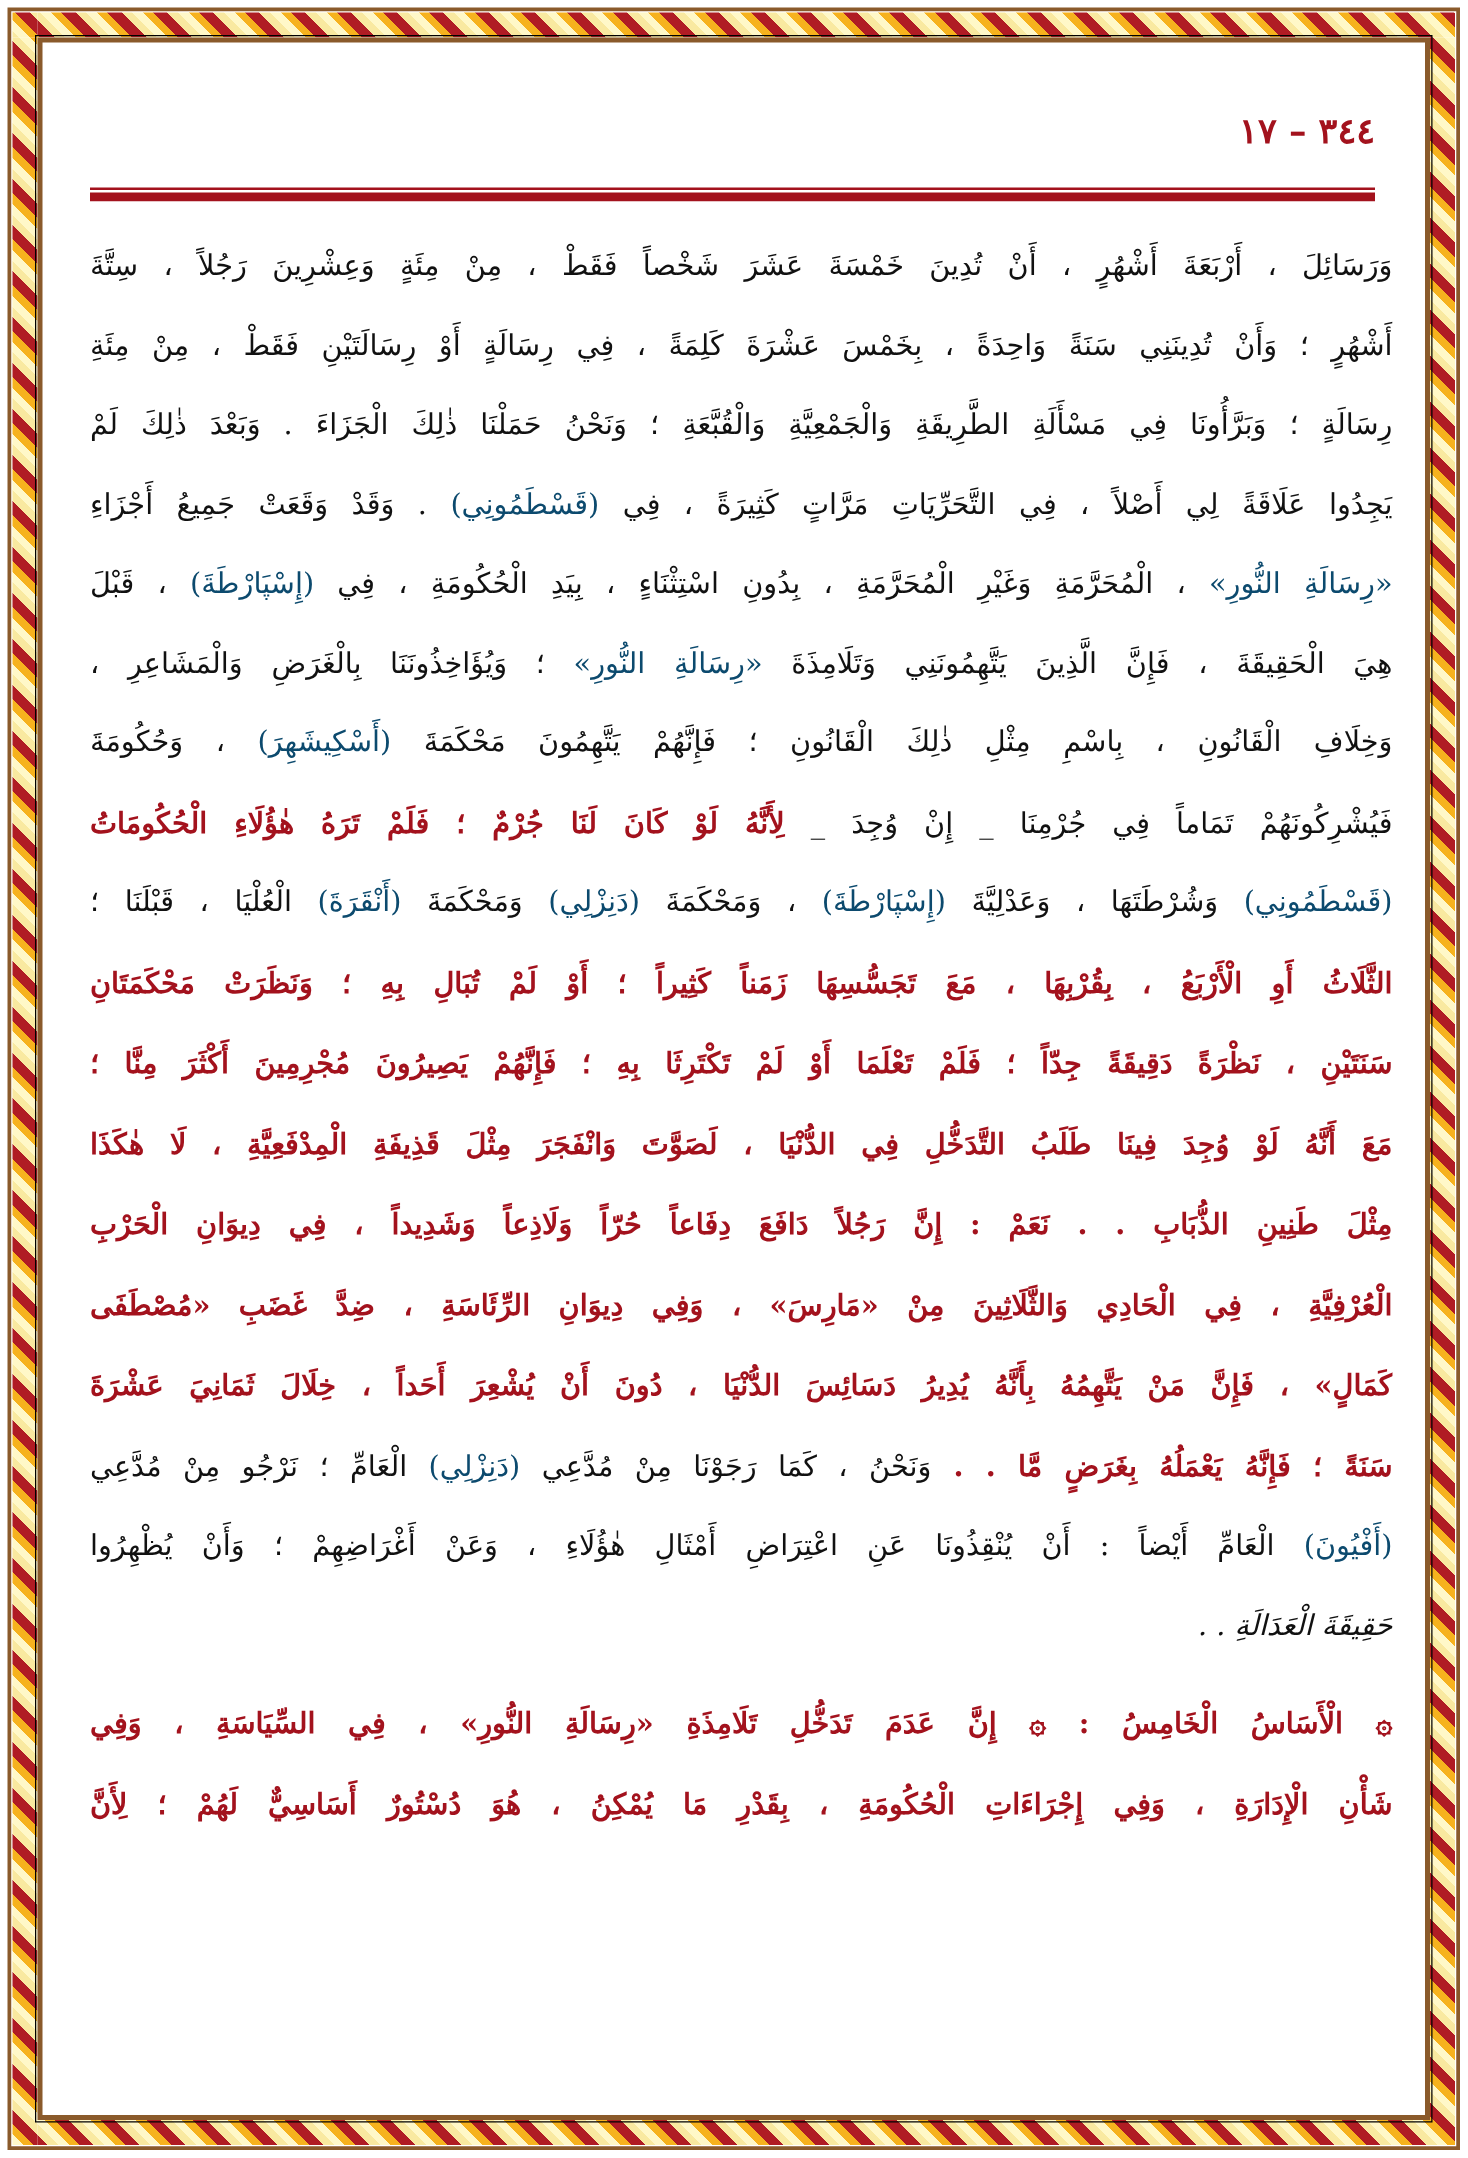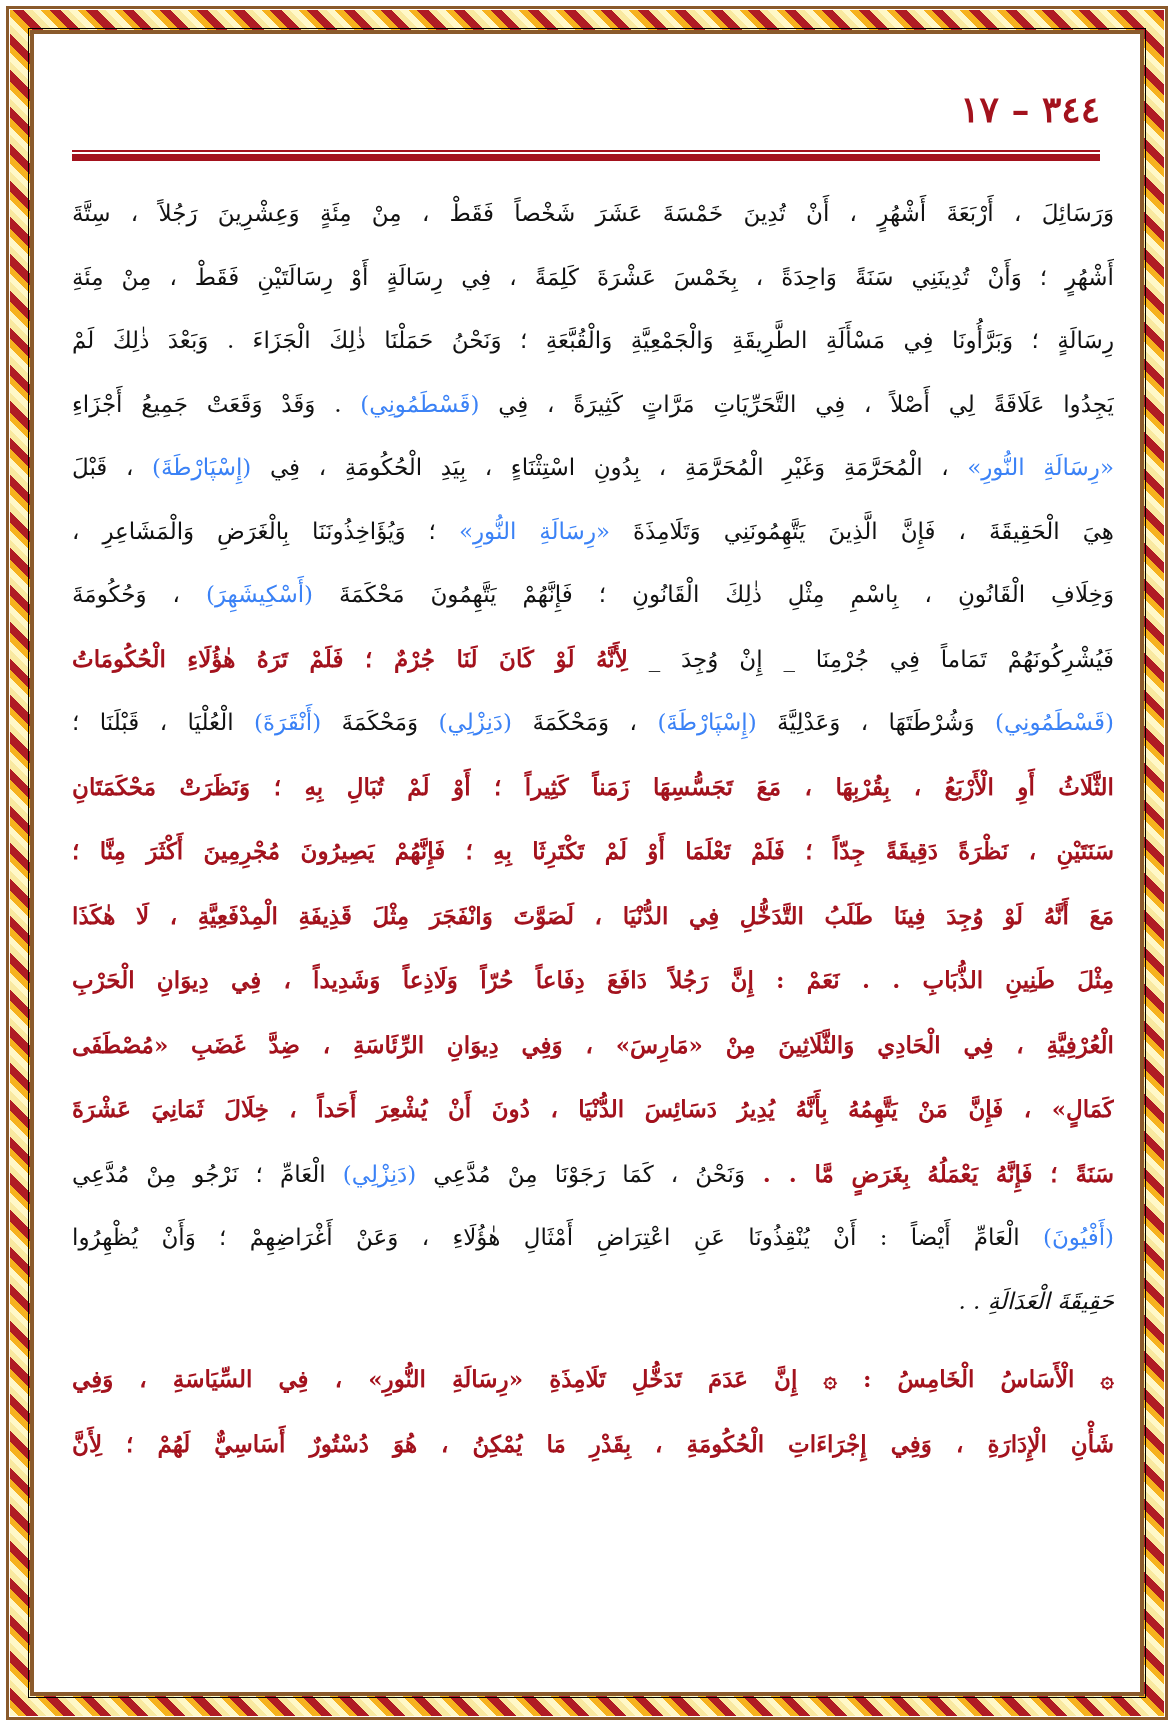--- a/index.html
+++ b/index.html
@@ -24,36 +24,36 @@
   }
   .frame-inner::before {
     content:""; position:absolute; inset:-6px; border:1px solid #000; pointer-events:none;
   }
   .header {
     position:absolute; left:72px; right:74px; top:84px; height:60px;
     direction:rtl; color:#a3121d;
     font-family:"DejaVu Serif", serif;
   }
   .page-num {
-    position:absolute; right:0; top:4px; font-size:36px; font-weight:bold; letter-spacing:2px;
+    position:absolute; right:0; top:4px; font-size:28px; font-weight:bold; letter-spacing:2px;
   }
   .running-title {
     position:absolute; right:360px; top:0; font-size:38px;
   }
   .rule-thin { position:absolute; left:72px; right:74px; top:150px; height:2px; background:#a3121d; }
   .rule-thick { position:absolute; left:72px; right:74px; top:154px; height:7px; background:#a3121d; }
   .content {
     position:absolute; left:72px; right:60px; top:182px;
     direction:rtl; text-align:justify;
     font-family:"DejaVu Serif", serif;
     font-size:23px; line-height:63.5px; color:#111;
   }
   .content p { margin:0; }
   .content p.gap { margin-top:14px; }
-  .red { color:#3b82f6; }
+  .red { color:#0c4a6e; }
   .bold-red { color:#a3121d; font-weight:bold; }
   .line { display:block; text-align-last:justify; white-space:nowrap; overflow:hidden; }
   .line.last { text-align-last:right;font-style:italic; }
 </style>
 </head>
 <body>
 
 <div class="frame-outer"></div>
 <div class="braid"></div>
 <div class="frame-inner"></div>

